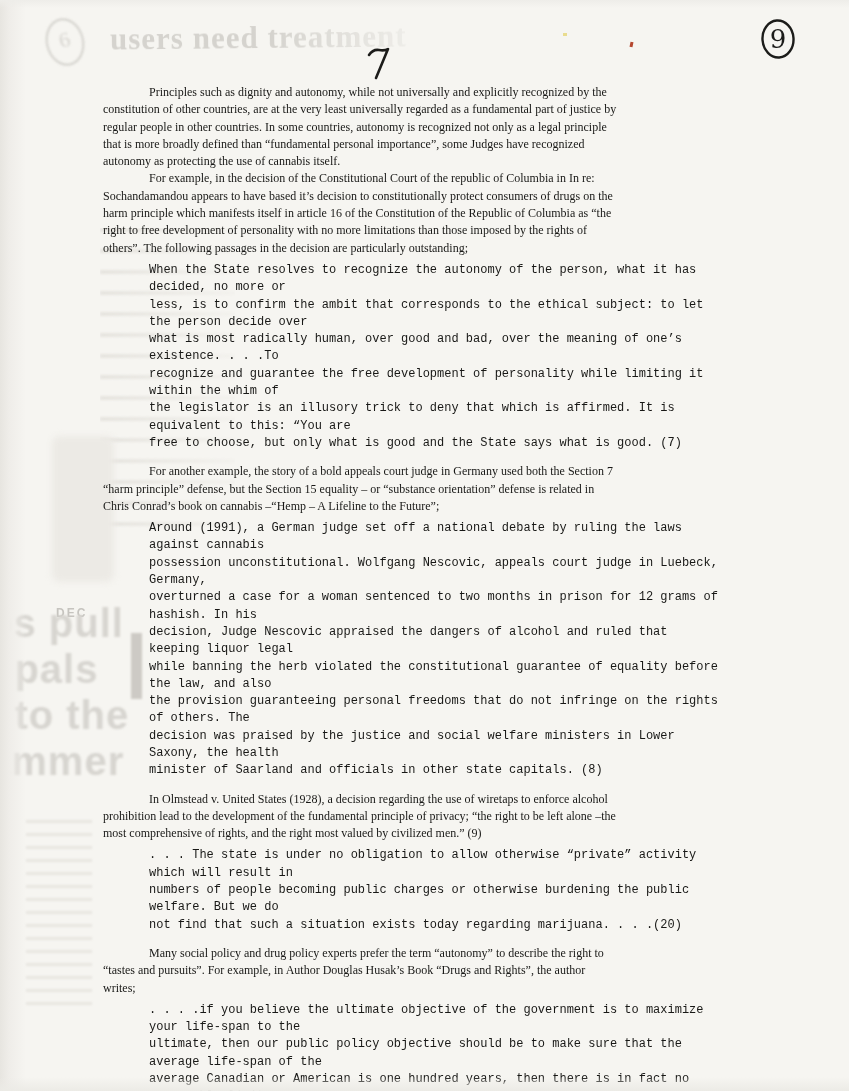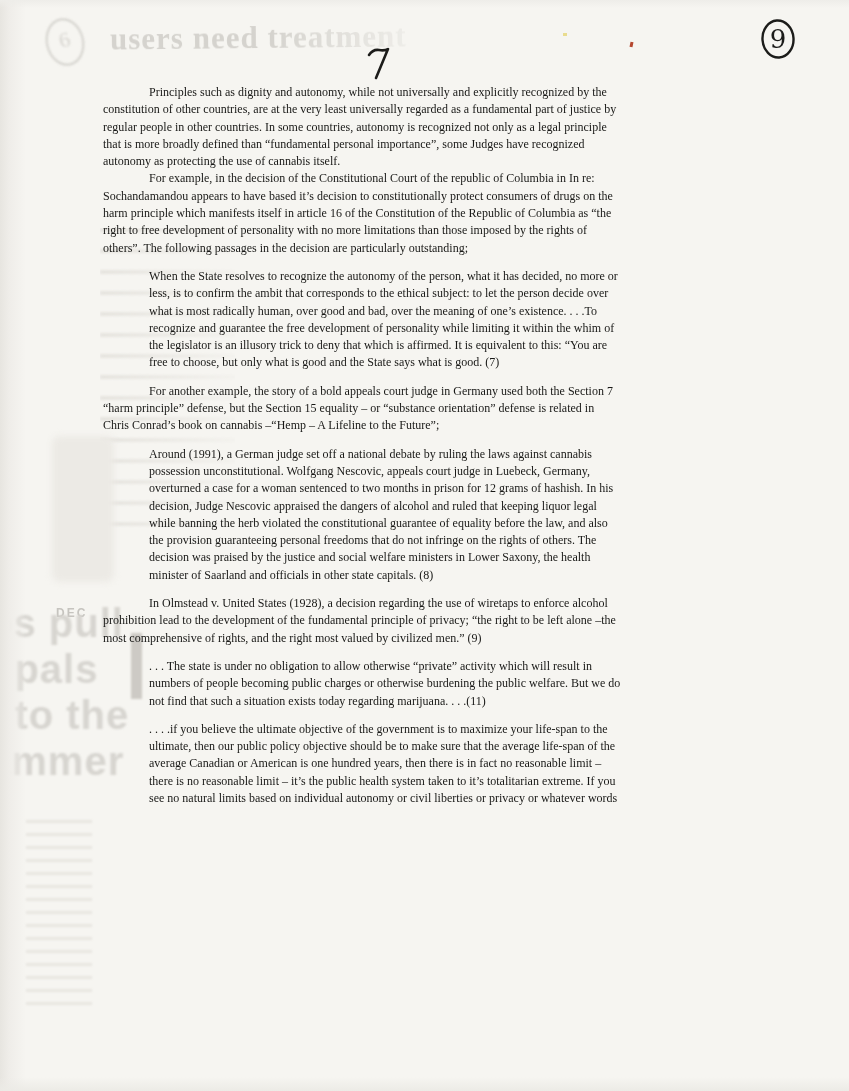--- a/index.html
+++ b/index.html
@@ -76,21 +76,21 @@
   .hand-7{position:absolute;left:366px;top:45px;}
   .circled-9{position:absolute;left:753px;top:14px;}
 
   
   .doc{
     position:absolute;left:103px;top:84px;width:660px;
     font-size:12px;line-height:17.3px;color:#181816;
     -webkit-font-smoothing:antialiased;
   }
   .para{margin:0;text-indent:46px;white-space:pre-line;}
-  .quote{margin:11px 44px 11px 46px;white-space:pre-line;}
+  .quote{margin:5px 44px 11px 46px;white-space:pre-line;font-family:Liberation Mono, monospace;}
 </style>
 </head>
 <body>
 
 <div class="page">
 
   <div class="ghost ghost-circle-6">6</div>
   <div class="ghost ghost-top-headline">users need treatment</div>
   <div class="ghost ghost-col-top"></div>
   <div class="ghost ghost-photo"></div>
@@ -146,21 +146,24 @@
 decision, Judge Nescovic appraised the dangers of alcohol and ruled that keeping liquor legal
 while banning the herb violated the constitutional guarantee of equality before the law, and also
 the provision guaranteeing personal freedoms that do not infringe on the rights of others. The
 decision was praised by the justice and social welfare ministers in Lower Saxony, the health
 minister of Saarland and officials in other state capitals. (8)</div>
     <div class="para">In Olmstead v. United States (1928), a decision regarding the use of wiretaps to enforce alcohol
 prohibition lead to the development of the fundamental principle of privacy; “the right to be left alone –the
 most comprehensive of rights, and the right most valued by civilized men.” (9)</div>
     <div class="quote">. . . The state is under no obligation to allow otherwise “private” activity which will result in
 numbers of people becoming public charges or otherwise burdening the public welfare. But we do
-not find that such a situation exists today regarding marijuana. . . .(11)</div>
+not find that such a situation exists today regarding marijuana. . . .(20)</div>
+    <div class="para">Many social policy and drug policy experts prefer the term “autonomy” to describe the right to
+“tastes and pursuits”. For example, in Author Douglas Husak’s Book “Drugs and Rights”, the author
+writes;</div>
     <div class="quote">. . . .if you believe the ultimate objective of the government is to maximize your life-span to the
 ultimate, then our public policy objective should be to make sure that the average life-span of the
 average Canadian or American is one hundred years, then there is in fact no reasonable limit –
 there is no reasonable limit – it’s the public health system taken to it’s totalitarian extreme. If you
 see no natural limits based on individual autonomy or civil liberties or privacy or whatever words</div>
   </div>
 
   <div class="edge-left"></div>
   <div class="edge-bottom"></div>
   <div class="edge-top"></div>

